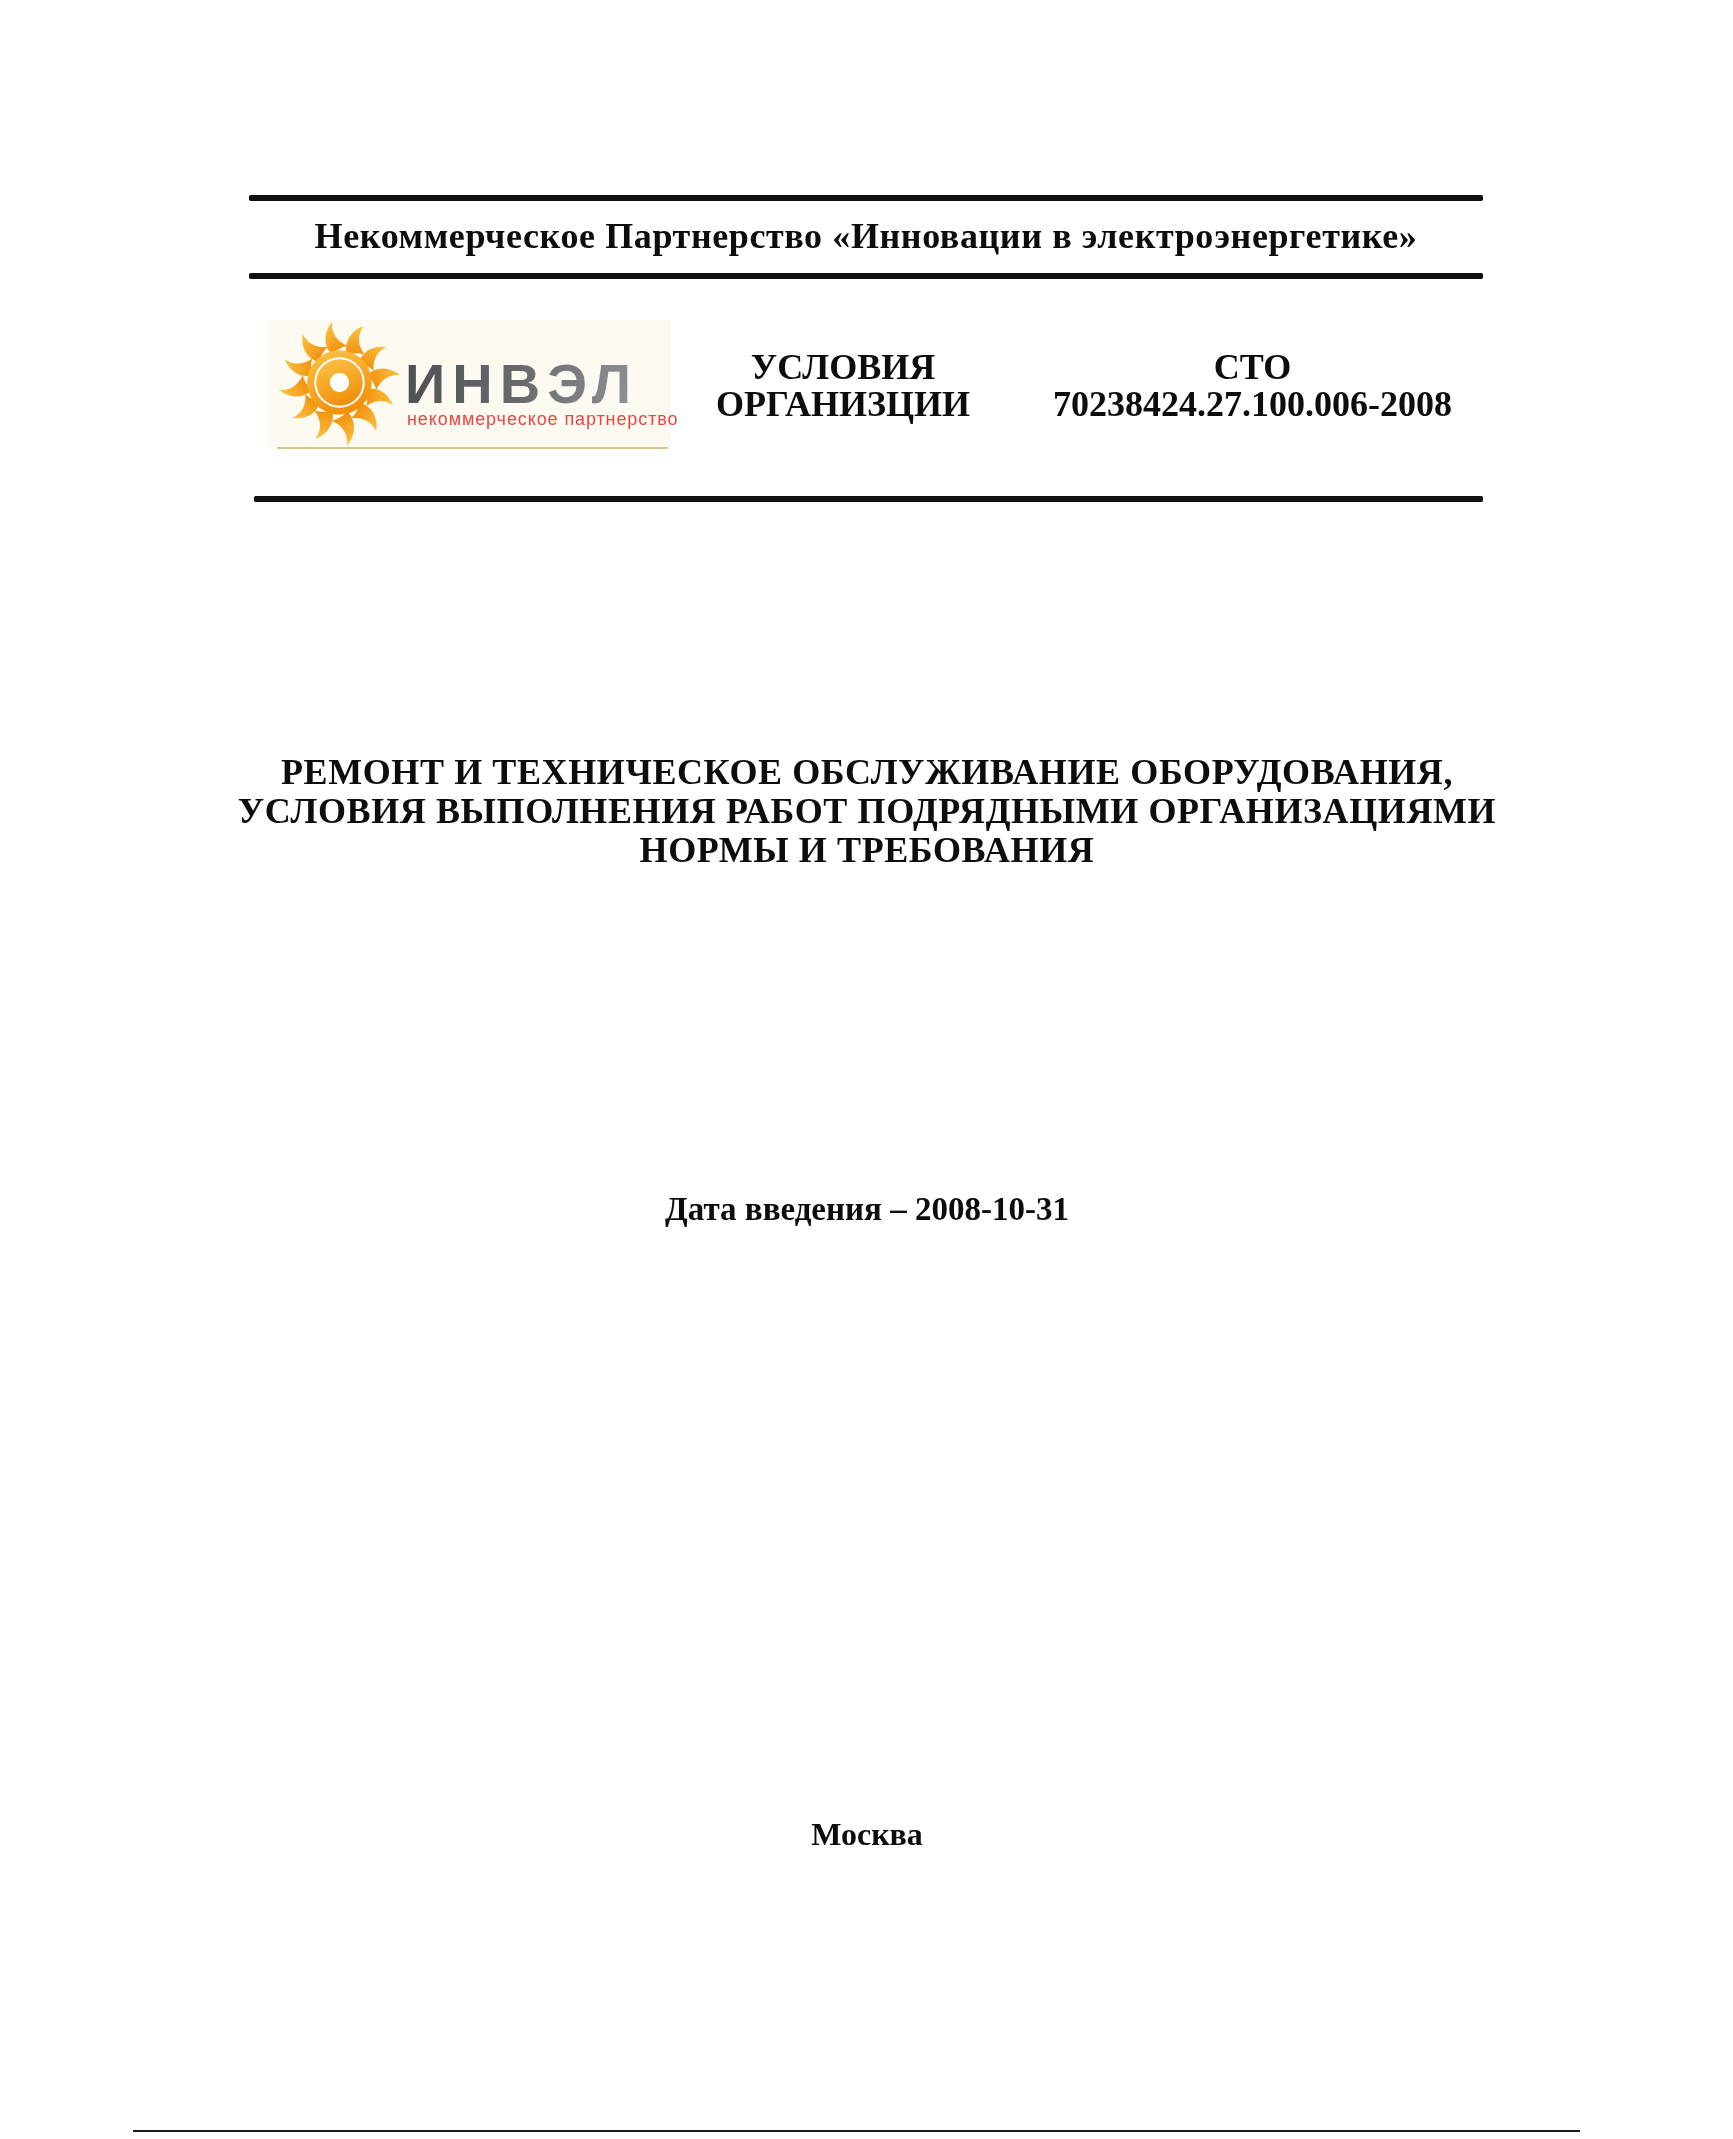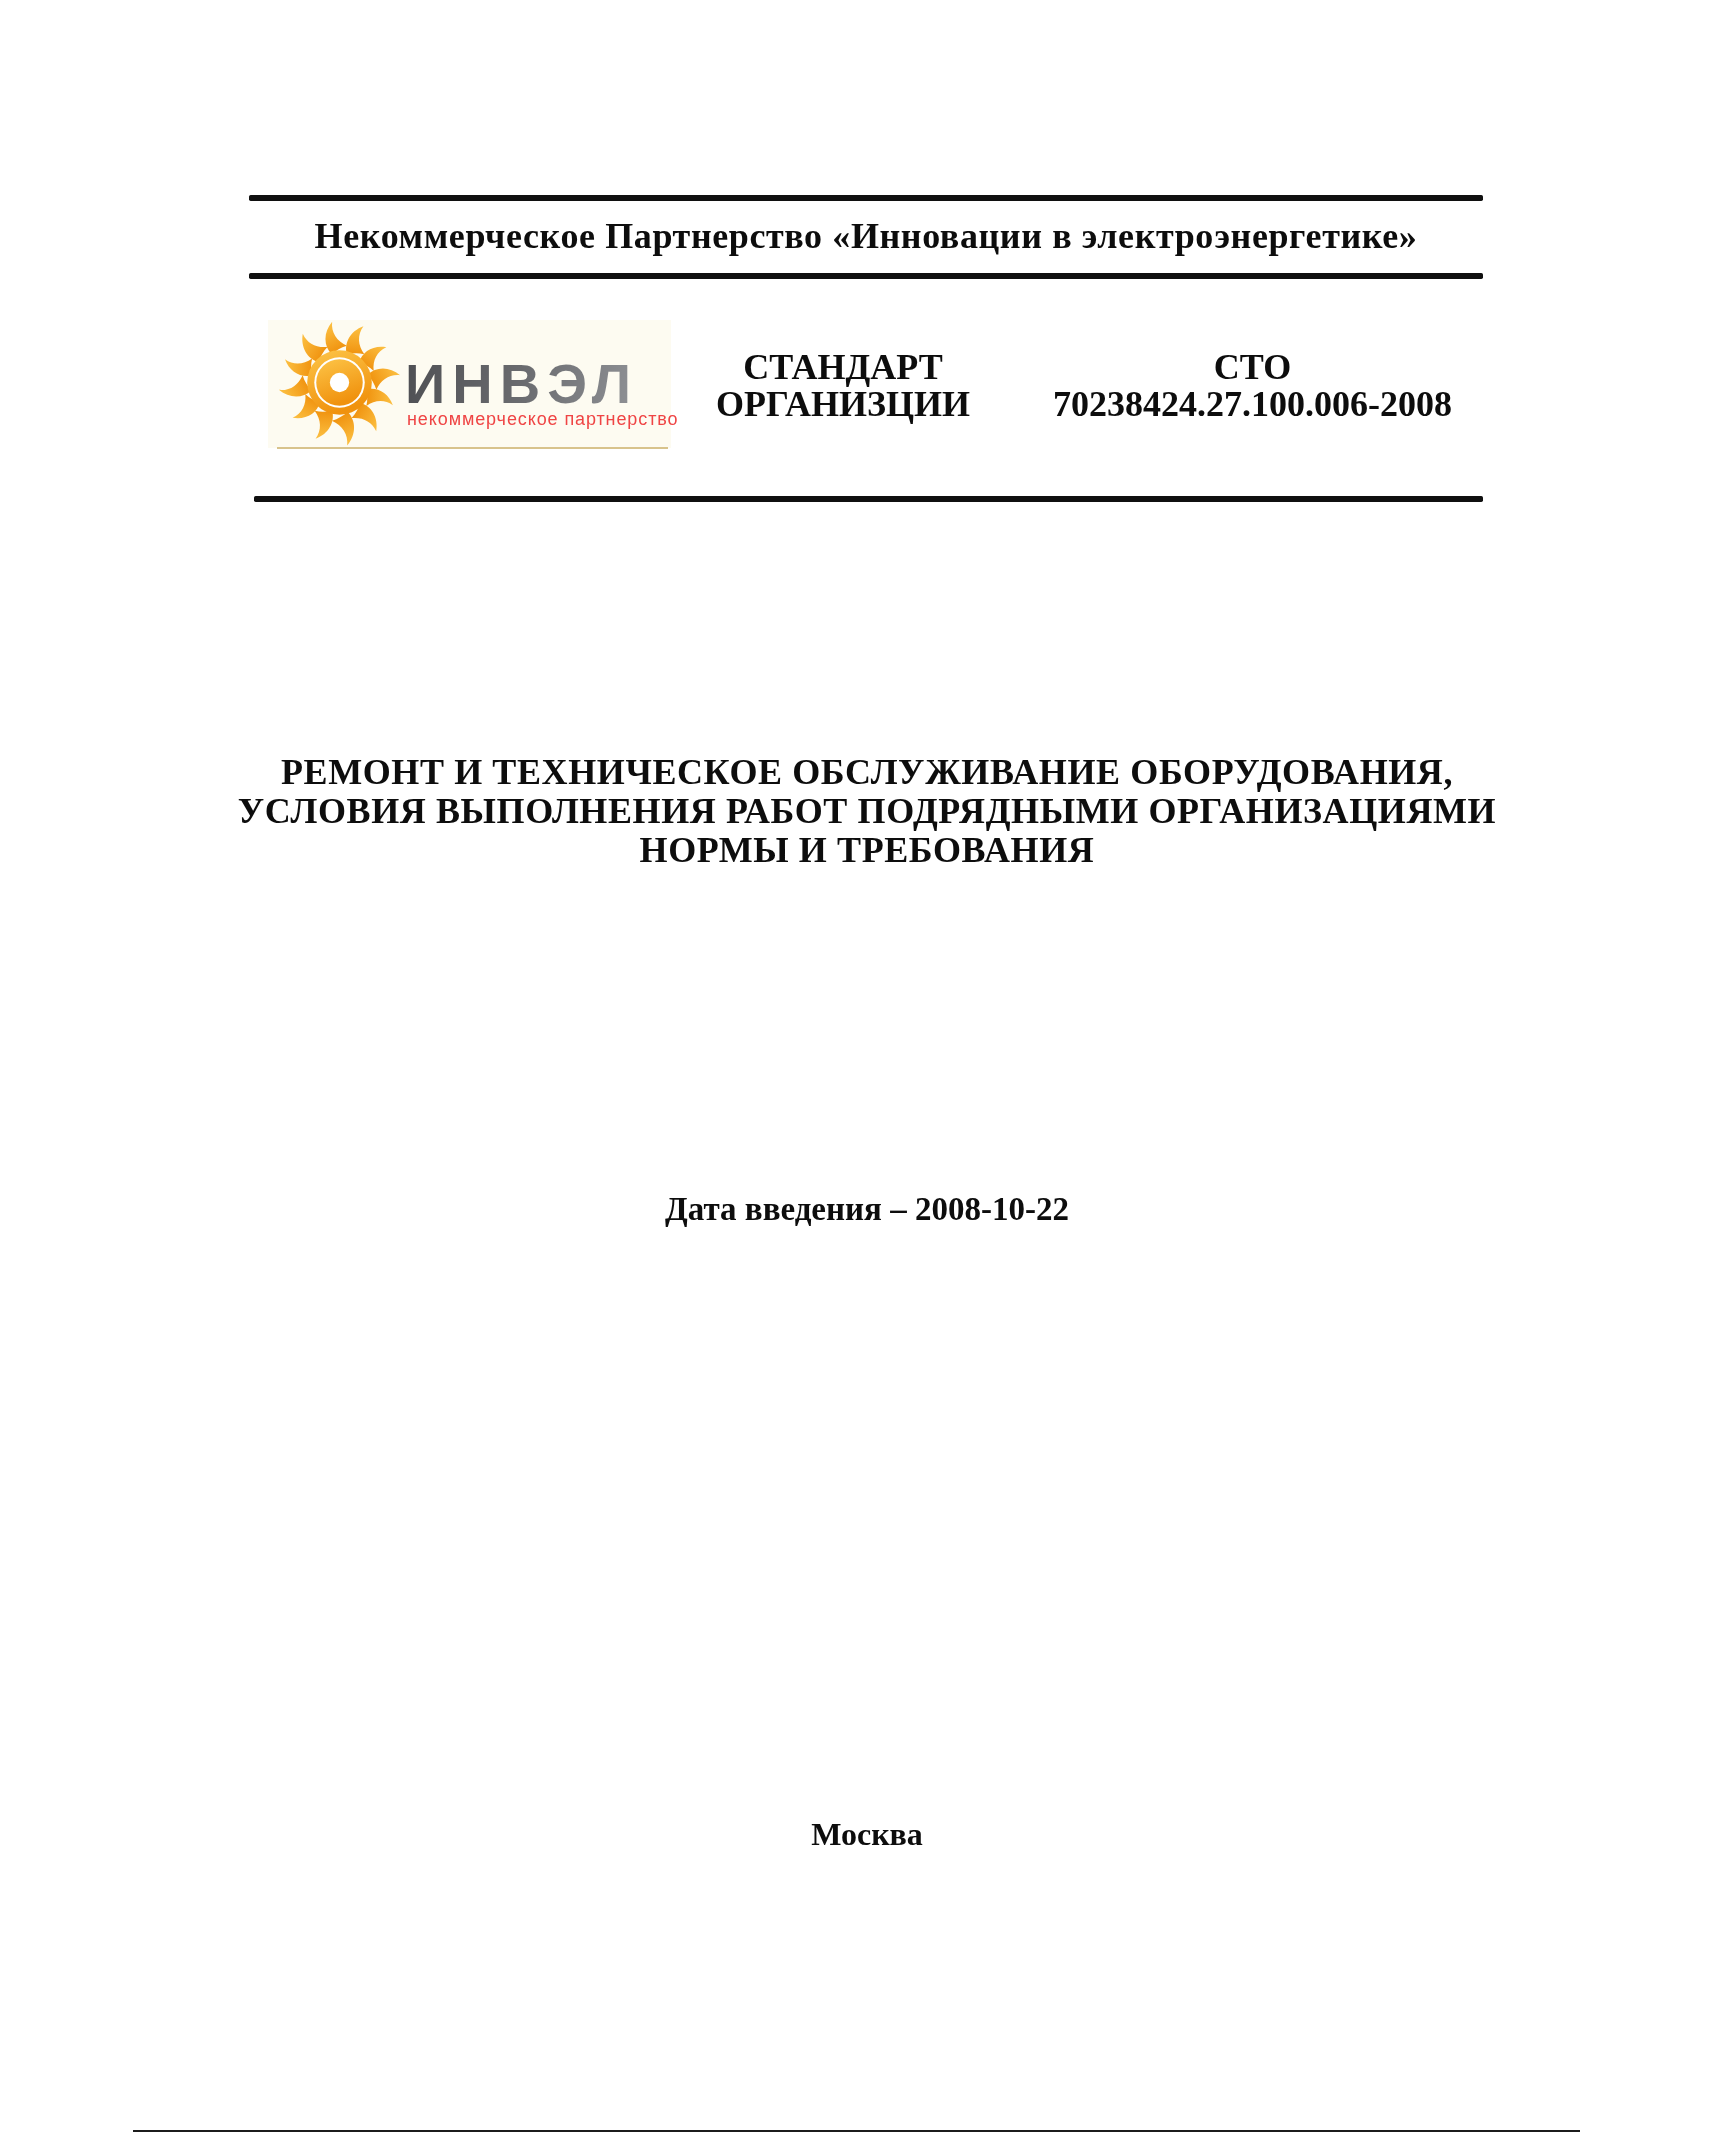--- a/index.html
+++ b/index.html
@@ -153,38 +153,38 @@
     </g>
   </svg>
 
   <div class="brand">ИНВЭЛ</div>
 
   <div class="brand-tagline">некоммерческое партнерство</div>
 
   <div class="tan-rule"></div>
 
   <div class="doc-type">
-    <div>СТАНДАРТ</div>
+    <div>УСЛОВИЯ</div>
     <div>ОРГАНИЗЦИИ</div>
   </div>
 
   <div class="doc-code">
     <div>СТО</div>
     <div>70238424.27.100.006-2008</div>
   </div>
 
   <div class="rule rule-sect"></div>
 
   <div class="doc-title">
     <div>РЕМОНТ И ТЕХНИЧЕСКОЕ ОБСЛУЖИВАНИЕ ОБОРУДОВАНИЯ,</div>
     <div>УСЛОВИЯ ВЫПОЛНЕНИЯ РАБОТ ПОДРЯДНЫМИ ОРГАНИЗАЦИЯМИ</div>
     <div>НОРМЫ И ТРЕБОВАНИЯ</div>
   </div>
 
-  <div class="center-line effective-date">Дата введения – 2008-10-22</div>
+  <div class="center-line effective-date">Дата введения – 2008-10-31</div>
 
 
   <div class="center-line city">Москва</div>
 
 
   <div class="rule rule-bottom"></div>
 
 </div>
 
 

